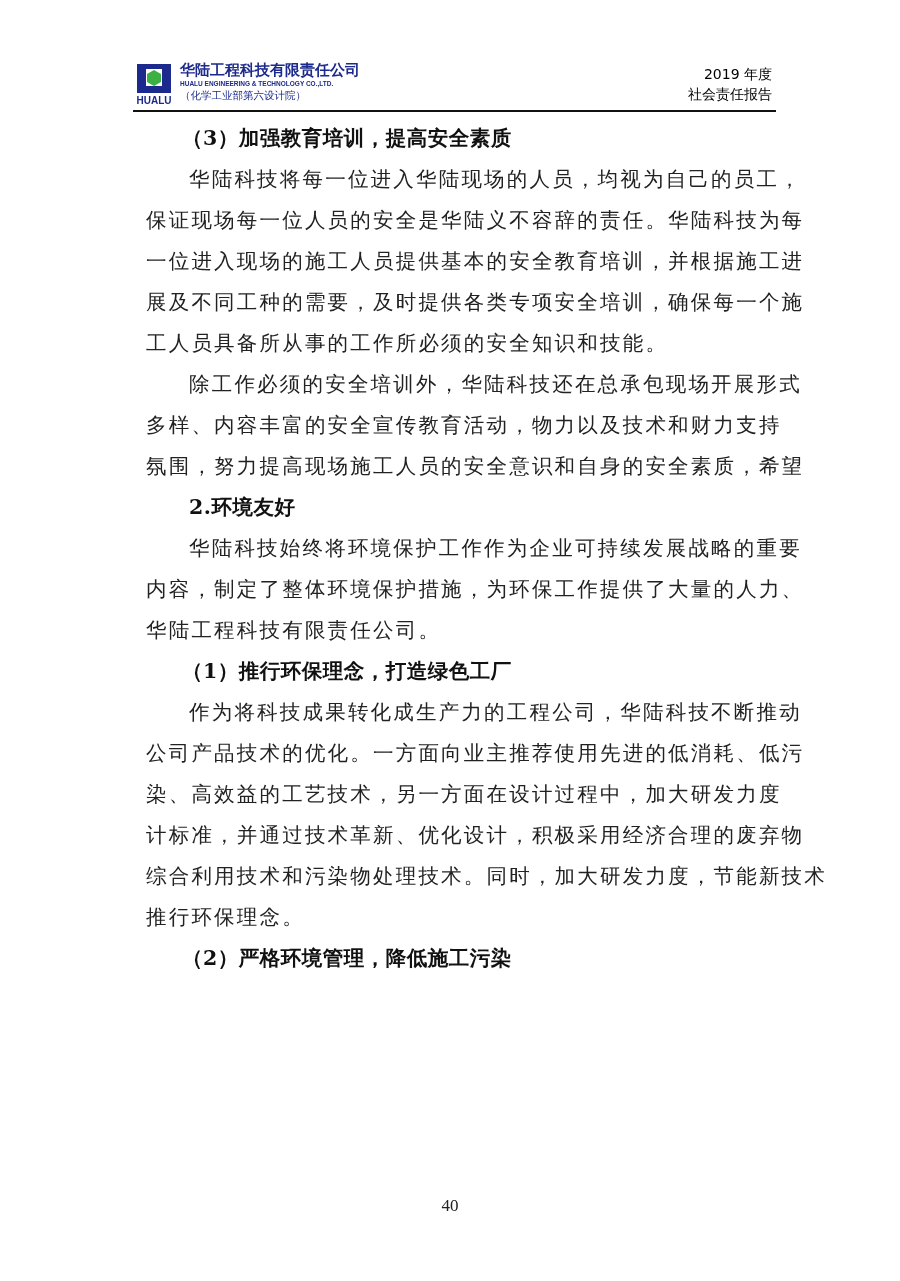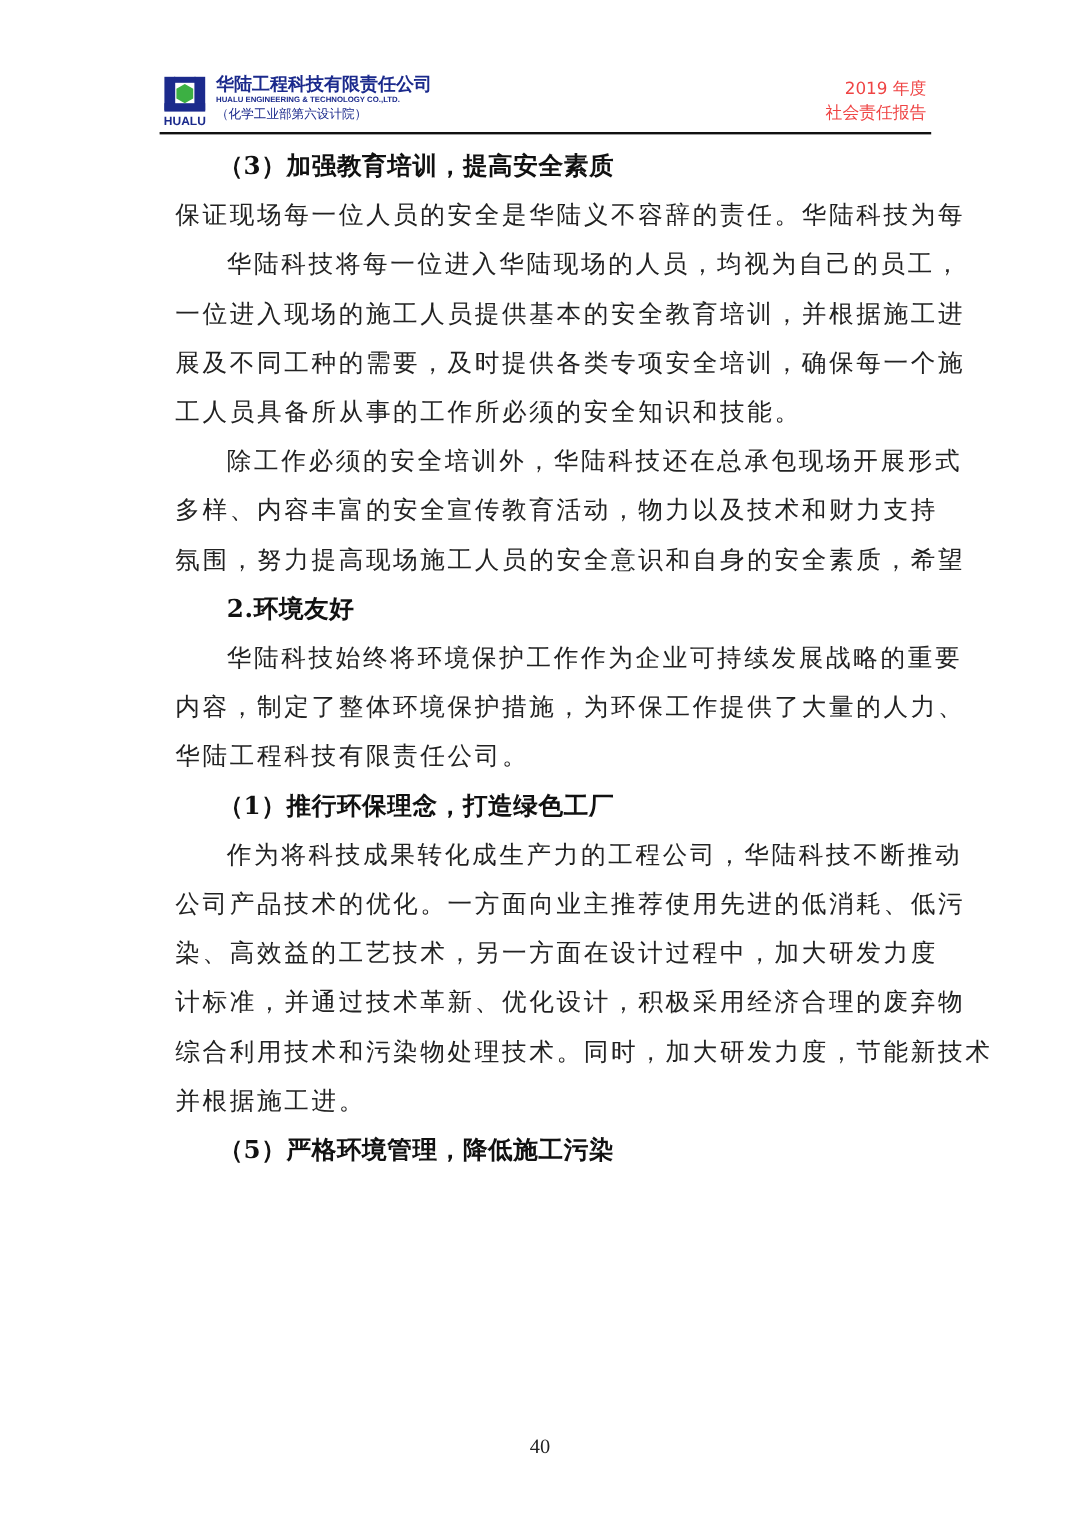--- a/index.html
+++ b/index.html
@@ -1,23 +1,23 @@
 <!DOCTYPE html>
 <html><head>
   <meta charset="utf-8">
   <style>
     html, body { margin: 0; padding: 0; background: #ffffff; }
     body { width: 900px; height: 1281px; position: relative; overflow: hidden; font-family: "DejaVu Serif", "Liberation Serif", serif; color: #1a1a1a; }
     .header { position: absolute; left: 133px; top: 60px; width: 643px; height: 50px; }
     .logo { position: absolute; left: 0; top: 2px; width: 42px; height: 44px; }
     .company { position: absolute; left: 47px; top: 2px; }
-    .company-cn { font-family: Liberation Sans, sans-serif; font-weight: bold; font-size: 15px; color: #1b2a8c; letter-spacing: 0px; line-height: 17px; white-space: nowrap; }
+    .company-cn { font-family: Liberation Serif, serif; font-weight: bold; font-size: 15px; color: #1b2a8c; letter-spacing: 0px; line-height: 17px; white-space: nowrap; }
     .company-en { font-family: "Liberation Sans", sans-serif; font-weight: bold; font-size: 6.5px; color: #1b2a8c; line-height: 9px; white-space: nowrap; }
     .company-sub { font-family: "DejaVu Sans", sans-serif; font-size: 10.5px; color: #1b2a8c; line-height: 15px; white-space: nowrap; }
-    .report { position: absolute; right: 4px; top: 4px; text-align: right; font-family: "DejaVu Sans", sans-serif; font-size: 14px; line-height: 20px; color: #ef4444; }
+    .report { position: absolute; right: 4px; top: 4px; text-align: right; font-family: "DejaVu Sans", sans-serif; font-size: 14px; line-height: 20px; color: #000000; }
     .rule { position: absolute; left: 133px; top: 110px; width: 643px; height: 2px; background: #111; }
     .body-text { position: absolute; left: 133px; top: 118px; width: 640px; margin-left: 13px; }
     .line { font-size: 20.5px; line-height: 41px; height: 41px; white-space: nowrap; color: #222; letter-spacing: 2.2px; }
     .indent { padding-left: 43px; }
     .heading { font-weight: bold; color: #111; letter-spacing: 0.5px; }
     .page-number { position: absolute; left: 0; width: 900px; top: 1196px; text-align: center; font-family: "Liberation Serif", serif; font-size: 17px; color: #222; }
   </style>
 </head>
 <body>
 
@@ -37,35 +37,35 @@
   </div>
   <div class="report">
     <div>2019 年度</div>
     <div>社会责任报告</div>
   </div>
 </div>
 <div class="rule"></div>
 
 <div class="body-text">
   <div class="line heading indent" style="padding-left:36px">（3）加强教育培训，提高安全素质</div>
+  <div class="line indent">华陆科技将每一位进入华陆现场的人员，均视为自己的员工，</div>
   <div class="line">保证现场每一位人员的安全是华陆义不容辞的责任。华陆科技为每</div>
-  <div class="line indent">华陆科技将每一位进入华陆现场的人员，均视为自己的员工，</div>
   <div class="line">一位进入现场的施工人员提供基本的安全教育培训，并根据施工进</div>
   <div class="line">展及不同工种的需要，及时提供各类专项安全培训，确保每一个施</div>
   <div class="line">工人员具备所从事的工作所必须的安全知识和技能。</div>
   <div class="line indent">除工作必须的安全培训外，华陆科技还在总承包现场开展形式</div>
   <div class="line">多样、内容丰富的安全宣传教育活动，物力以及技术和财力支持</div>
   <div class="line">氛围，努力提高现场施工人员的安全意识和自身的安全素质，希望</div>
   <div class="line heading indent">2.环境友好</div>
   <div class="line indent">华陆科技始终将环境保护工作作为企业可持续发展战略的重要</div>
   <div class="line">内容，制定了整体环境保护措施，为环保工作提供了大量的人力、</div>
   <div class="line">华陆工程科技有限责任公司。</div>
   <div class="line heading indent" style="padding-left:36px">（1）推行环保理念，打造绿色工厂</div>
   <div class="line indent">作为将科技成果转化成生产力的工程公司，华陆科技不断推动</div>
   <div class="line">公司产品技术的优化。一方面向业主推荐使用先进的低消耗、低污</div>
   <div class="line">染、高效益的工艺技术，另一方面在设计过程中，加大研发力度</div>
   <div class="line">计标准，并通过技术革新、优化设计，积极采用经济合理的废弃物</div>
   <div class="line">综合利用技术和污染物处理技术。同时，加大研发力度，节能新技术</div>
-  <div class="line">并根据施工进。</div>
-  <div class="line heading indent" style="padding-left:36px">（5）严格环境管理，降低施工污染</div>
+  <div class="line">推行环保理念。</div>
+  <div class="line heading indent" style="padding-left:36px">（2）严格环境管理，降低施工污染</div>
 </div>
 
 <div class="page-number">40</div>
 
 </body></html>

